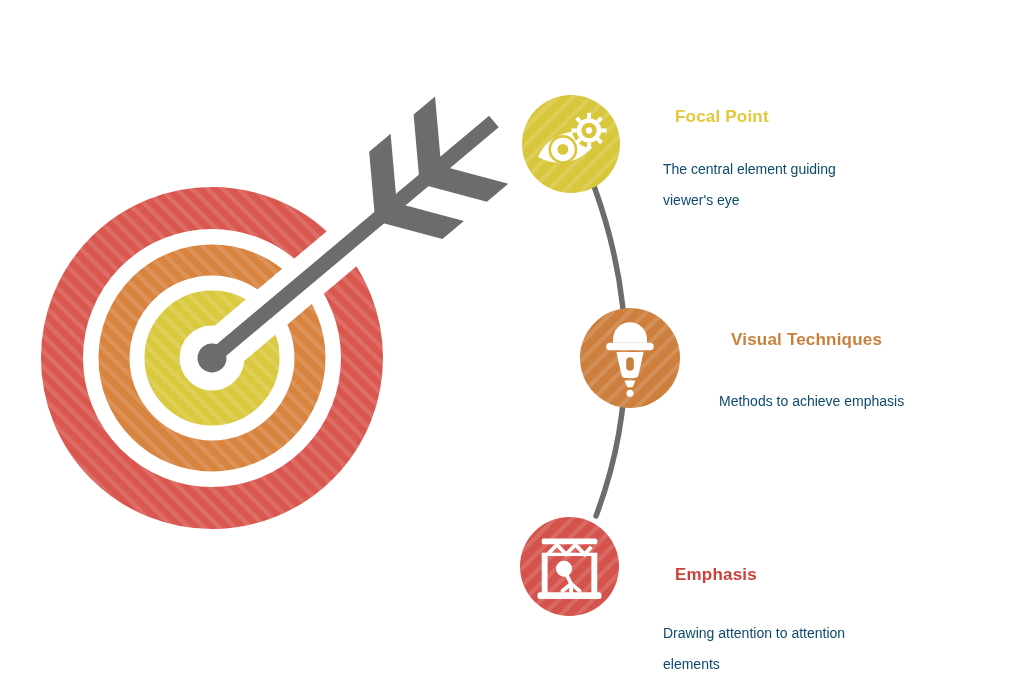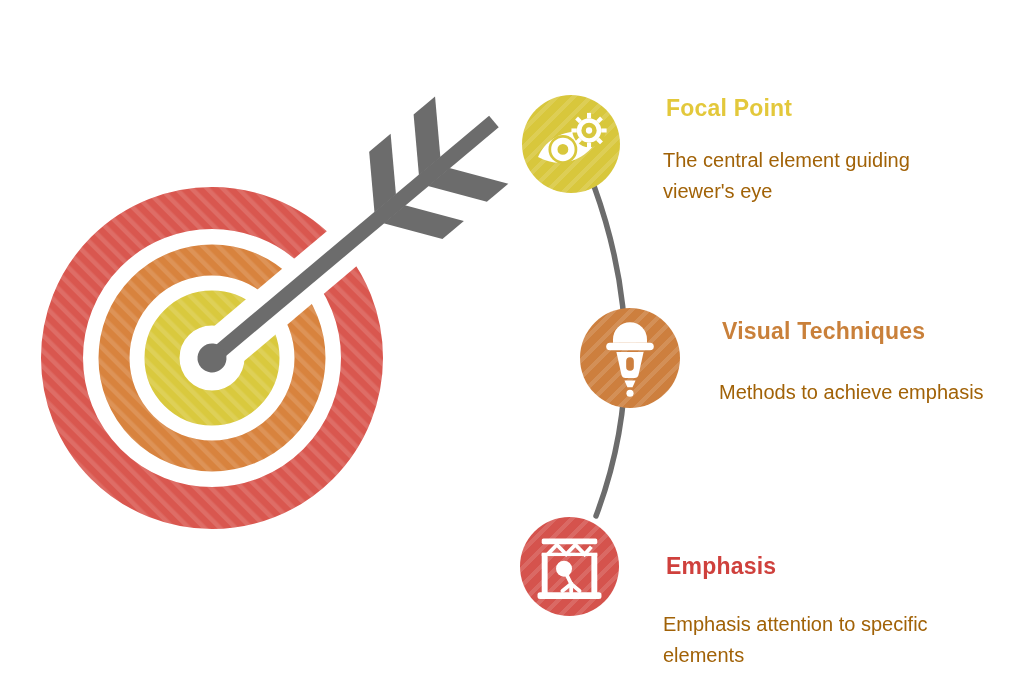--- a/index.html
+++ b/index.html
@@ -10,24 +10,24 @@
   .layer{position:absolute;left:0;top:0;}
   .node{
     position:absolute;border-radius:50%;
     background-image:repeating-linear-gradient(135deg, rgba(255,255,255,0.13) 0 4px, rgba(255,255,255,0) 4px 12px);
     display:flex;align-items:center;justify-content:center;
     z-index:2;
   }
   .node svg{display:block;}
   .node-text{position:absolute;z-index:3;}
   .node-title{
-    margin:3px;font-size:23px;font-weight:bold;line-height:30px;letter-spacing:0.2px;
+    margin:12px;font-size:17px;font-weight:bold;line-height:30px;letter-spacing:0.2px;
   }
   .node-desc{
-    margin:0;font-size:20px;line-height:31px;color:#a16207;white-space:pre-line;
+    margin:0;font-size:14px;line-height:31px;color:#0c4a6e;white-space:pre-line;
   }
   .nt1{left:663px;top:90px;width:300px;}
   .nt1 .node-desc{margin-top:22px;}
   .nt2{left:719px;top:313px;width:320px;}
   .nt2 .node-desc{margin-top:31px;}
   .nt3{left:663px;top:548px;width:300px;}
   .nt3 .node-desc{margin-top:28px;}
   .n1{left:522px;top:95px;width:98px;height:98px;}
   .n2{left:580px;top:308px;width:100px;height:100px;}
   .n3{left:520px;top:517px;width:99px;height:99px;}
@@ -136,17 +136,17 @@
 viewer's eye</p>
   </div>
 
   <div class="node-text nt2">
     <h3 class="node-title" style="color: rgb(201, 128, 58);">Visual Techniques</h3>
     <p class="node-desc">Methods to achieve emphasis</p>
   </div>
 
   <div class="node-text nt3">
     <h3 class="node-title" style="color: rgb(207, 64, 60);">Emphasis</h3>
-    <p class="node-desc">Emphasis attention to specific
+    <p class="node-desc">Drawing attention to attention
 elements</p>
   </div>
 
 </div>
 
 </body></html>

